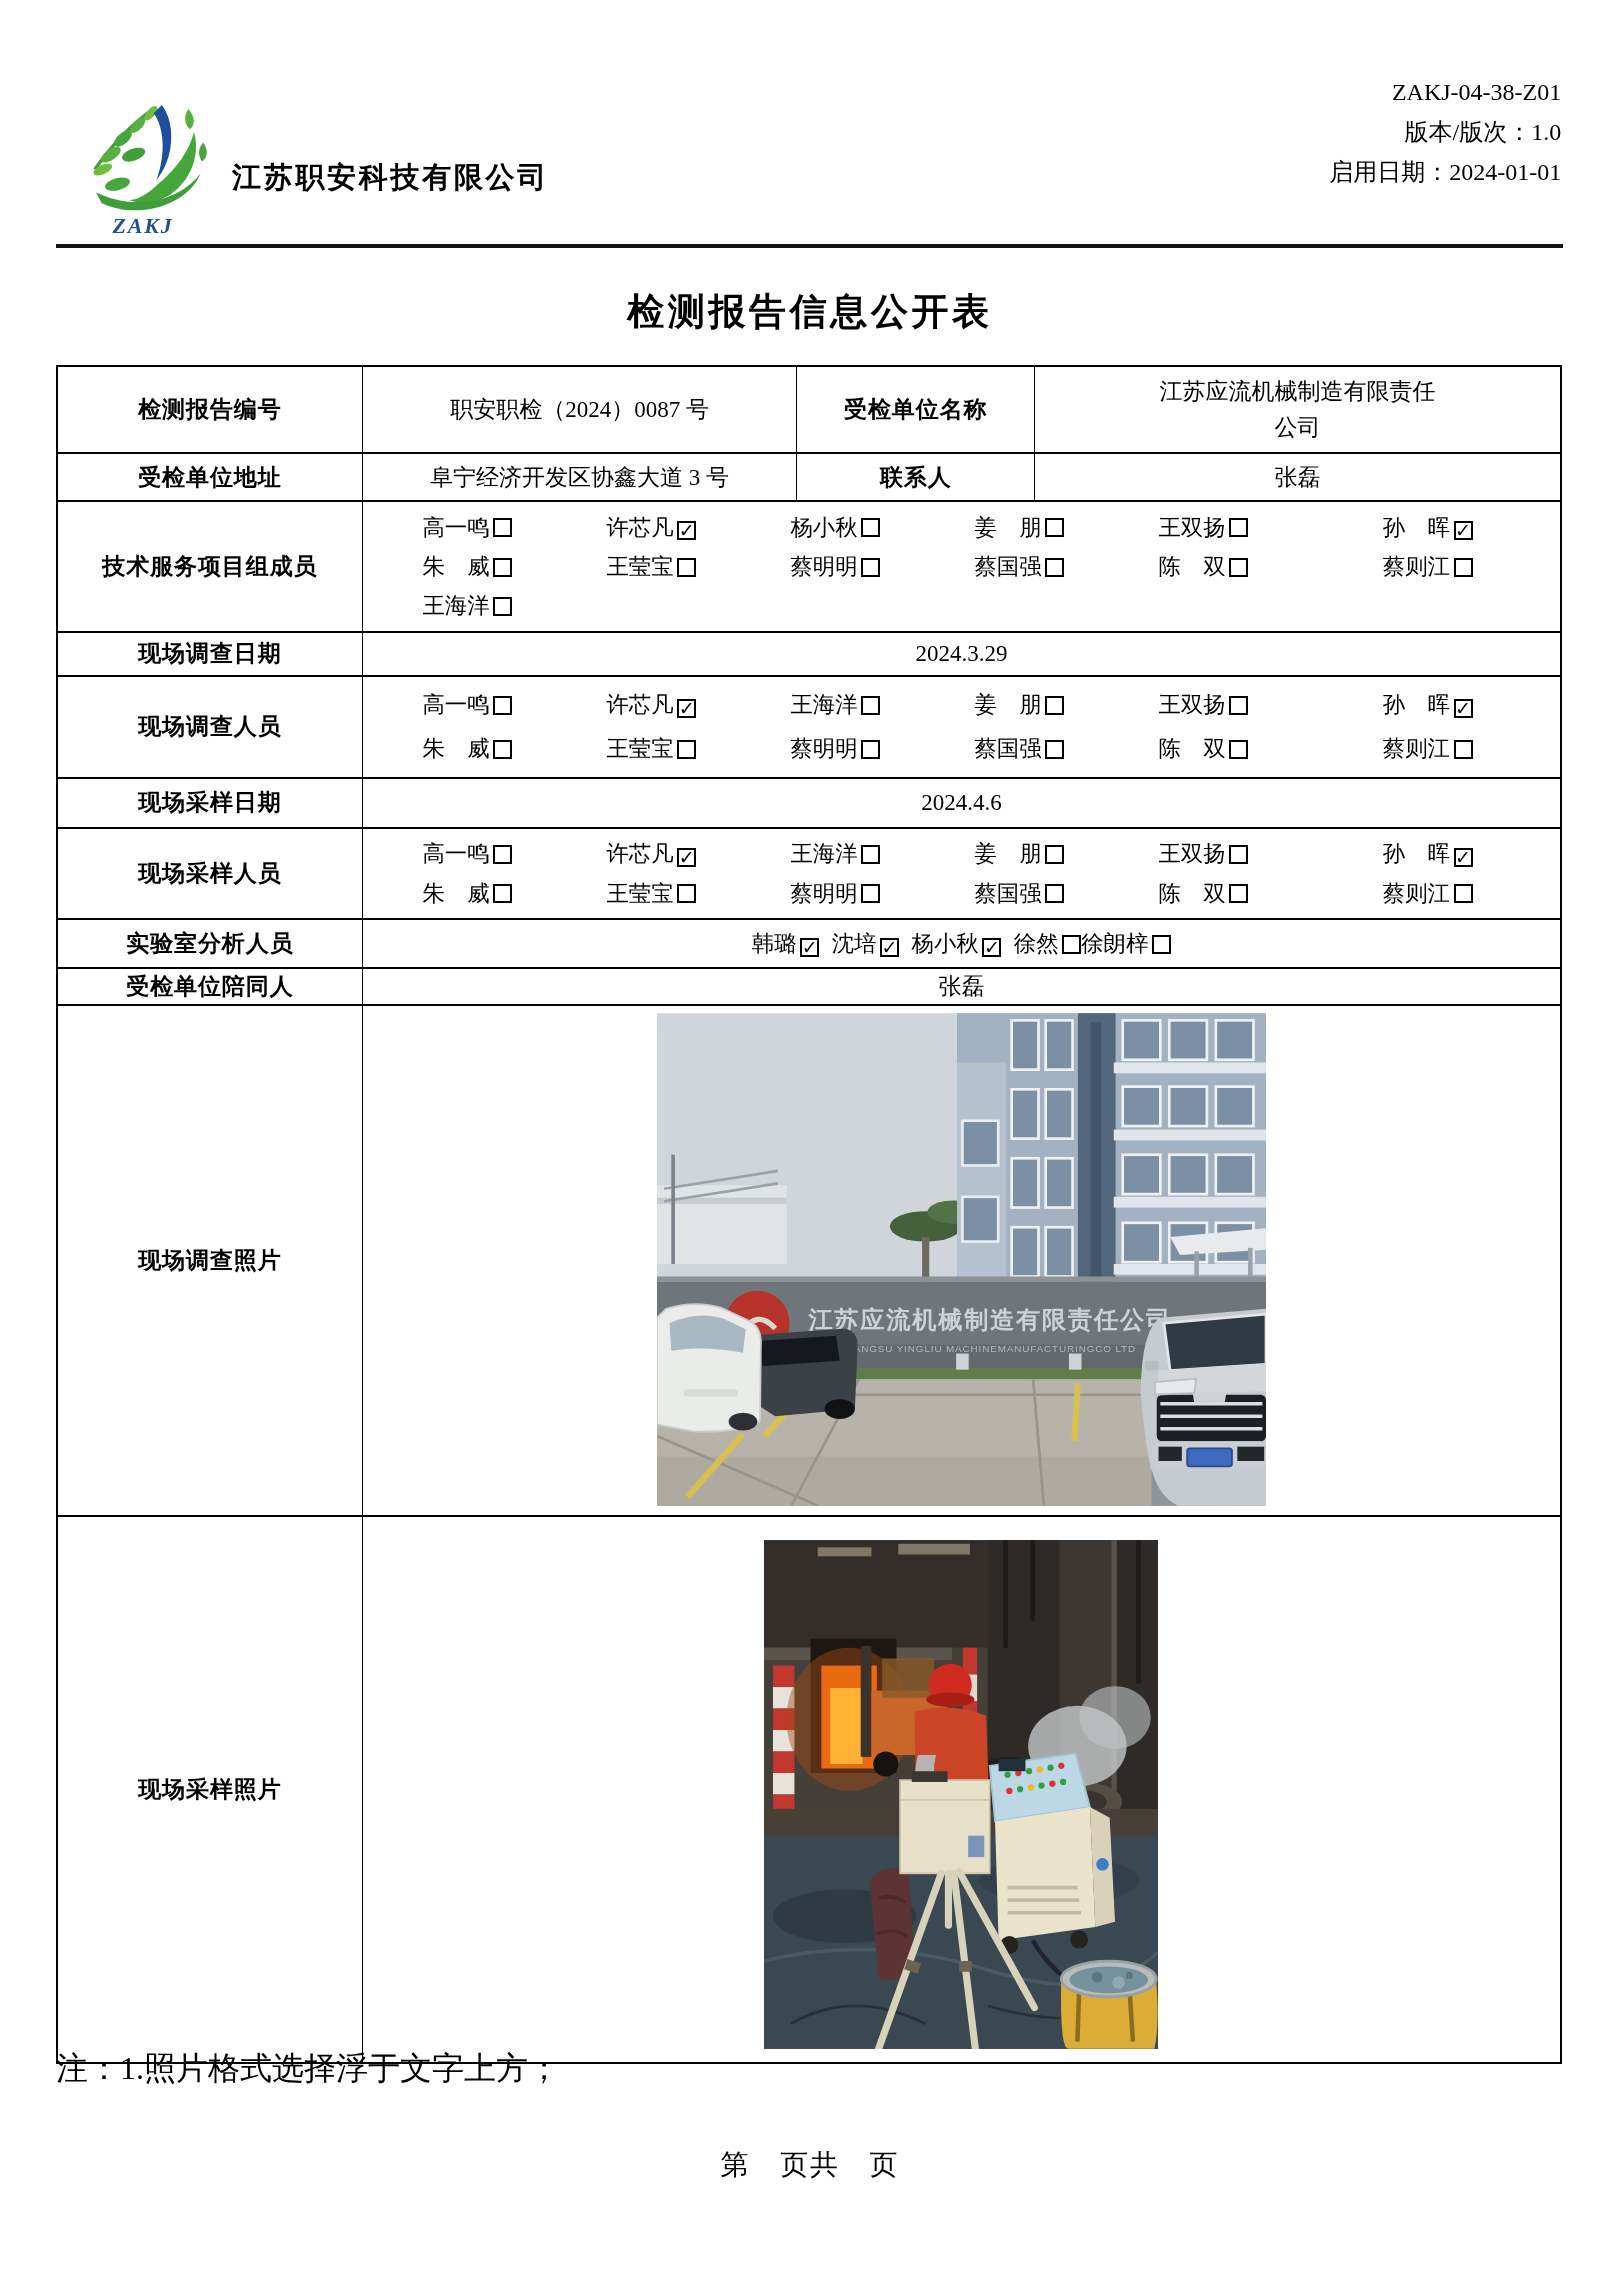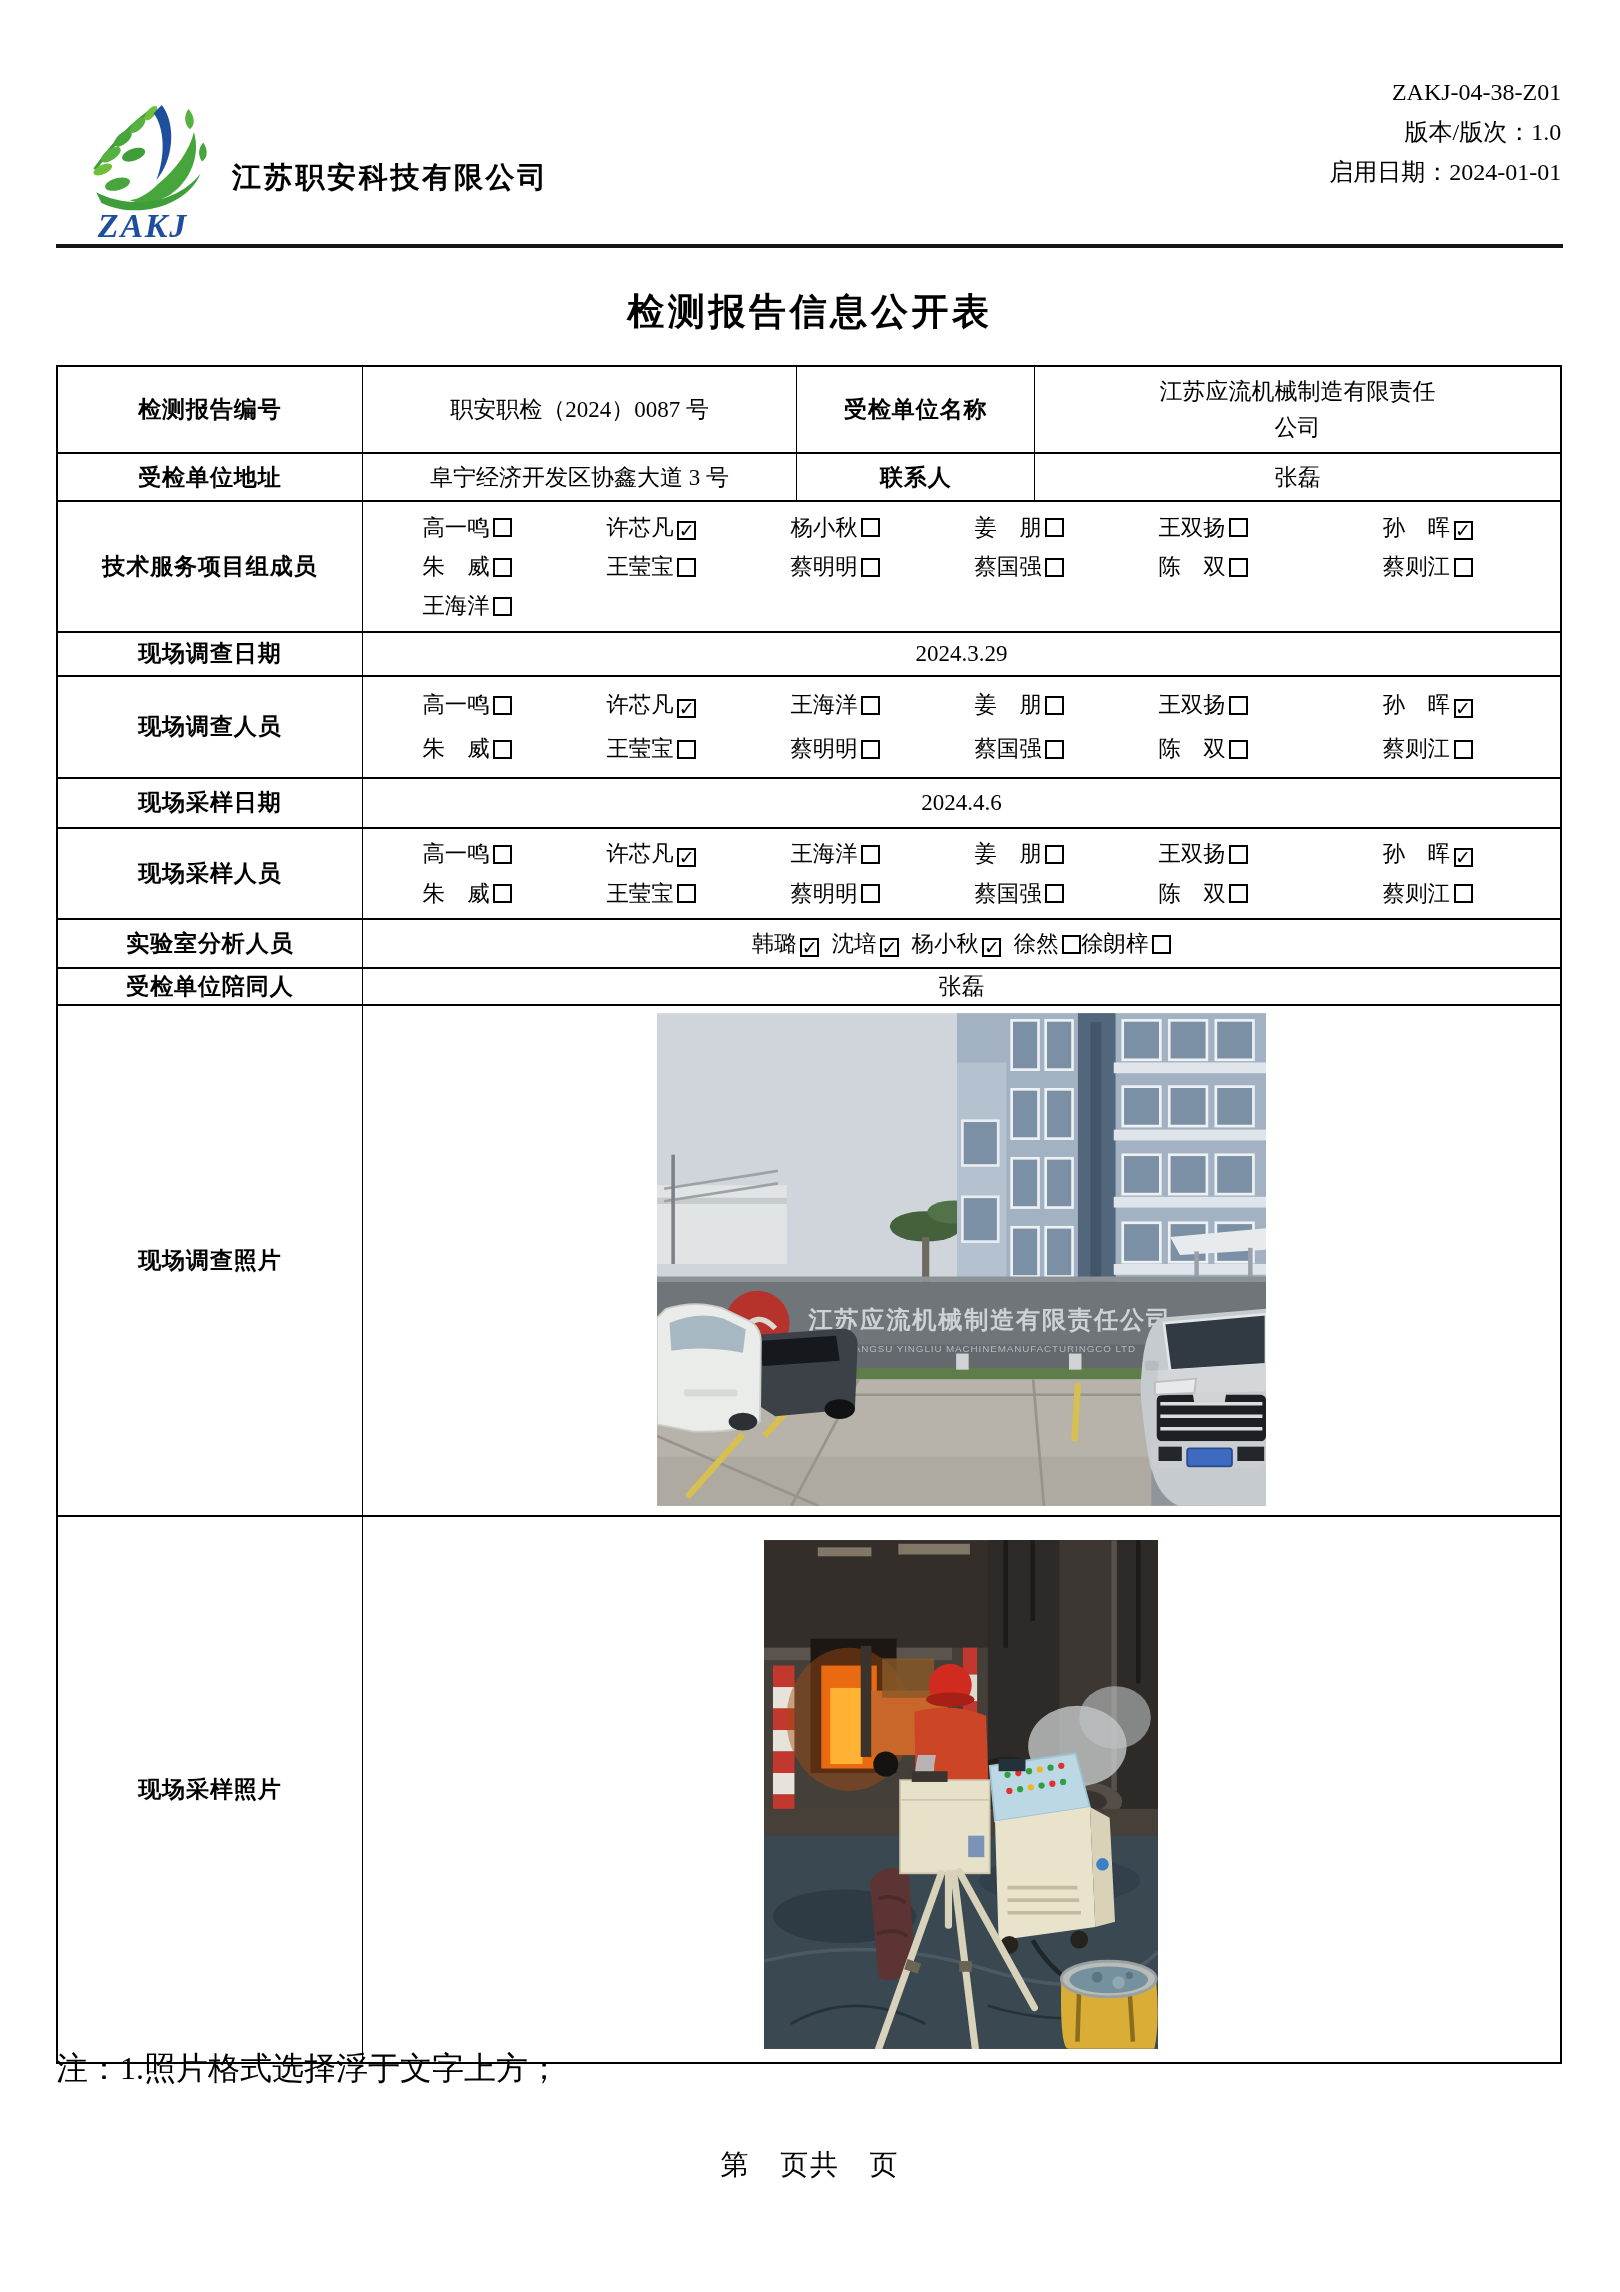--- a/index.html
+++ b/index.html
@@ -4,21 +4,21 @@
 <style>
   html,body{margin:0;padding:0;background:#ffffff;}
   body{width:1620px;font-family:"Liberation Serif","DejaVu Serif",serif;color:#000;}
   .page{position:relative;width:1620px;height:2293px;background:#fff;overflow:hidden;}
 
   
   .hdr{position:absolute;left:56px;right:57px;top:70px;height:176px;}
   .logo-wrap{position:absolute;left:16px;top:19.7px;width:142px;text-align:center;}
   .logo-wrap svg{display:block;margin:0 auto;}
   .logo-text{font-family:"Liberation Serif",serif;font-style:italic;font-weight:bold;
-             font-size:34px;color:#1f4e9c;letter-spacing:1.8px;line-height:23px;}
+             font-size:22px;color:#1f4e9c;letter-spacing:1.8px;line-height:23px;}
   .company{position:absolute;left:176px;top:88px;font-size:29px;font-weight:600;
            letter-spacing:2.7px;font-family:"Liberation Sans","DejaVu Sans",sans-serif;}
   .hdr-right{position:absolute;right:1.8px;top:1.8px;text-align:right;font-size:24px;line-height:40px;}
   .hdr-rule{position:absolute;left:56px;right:57px;top:244px;height:3.6px;background:#141414;}
 
   
   .doc-title{margin:0;position:absolute;top:287px;left:0;width:100%;text-align:center;
              font-size:37px;font-weight:bold;letter-spacing:3.6px;
              font-family:"Liberation Sans","DejaVu Sans",sans-serif;}
 

